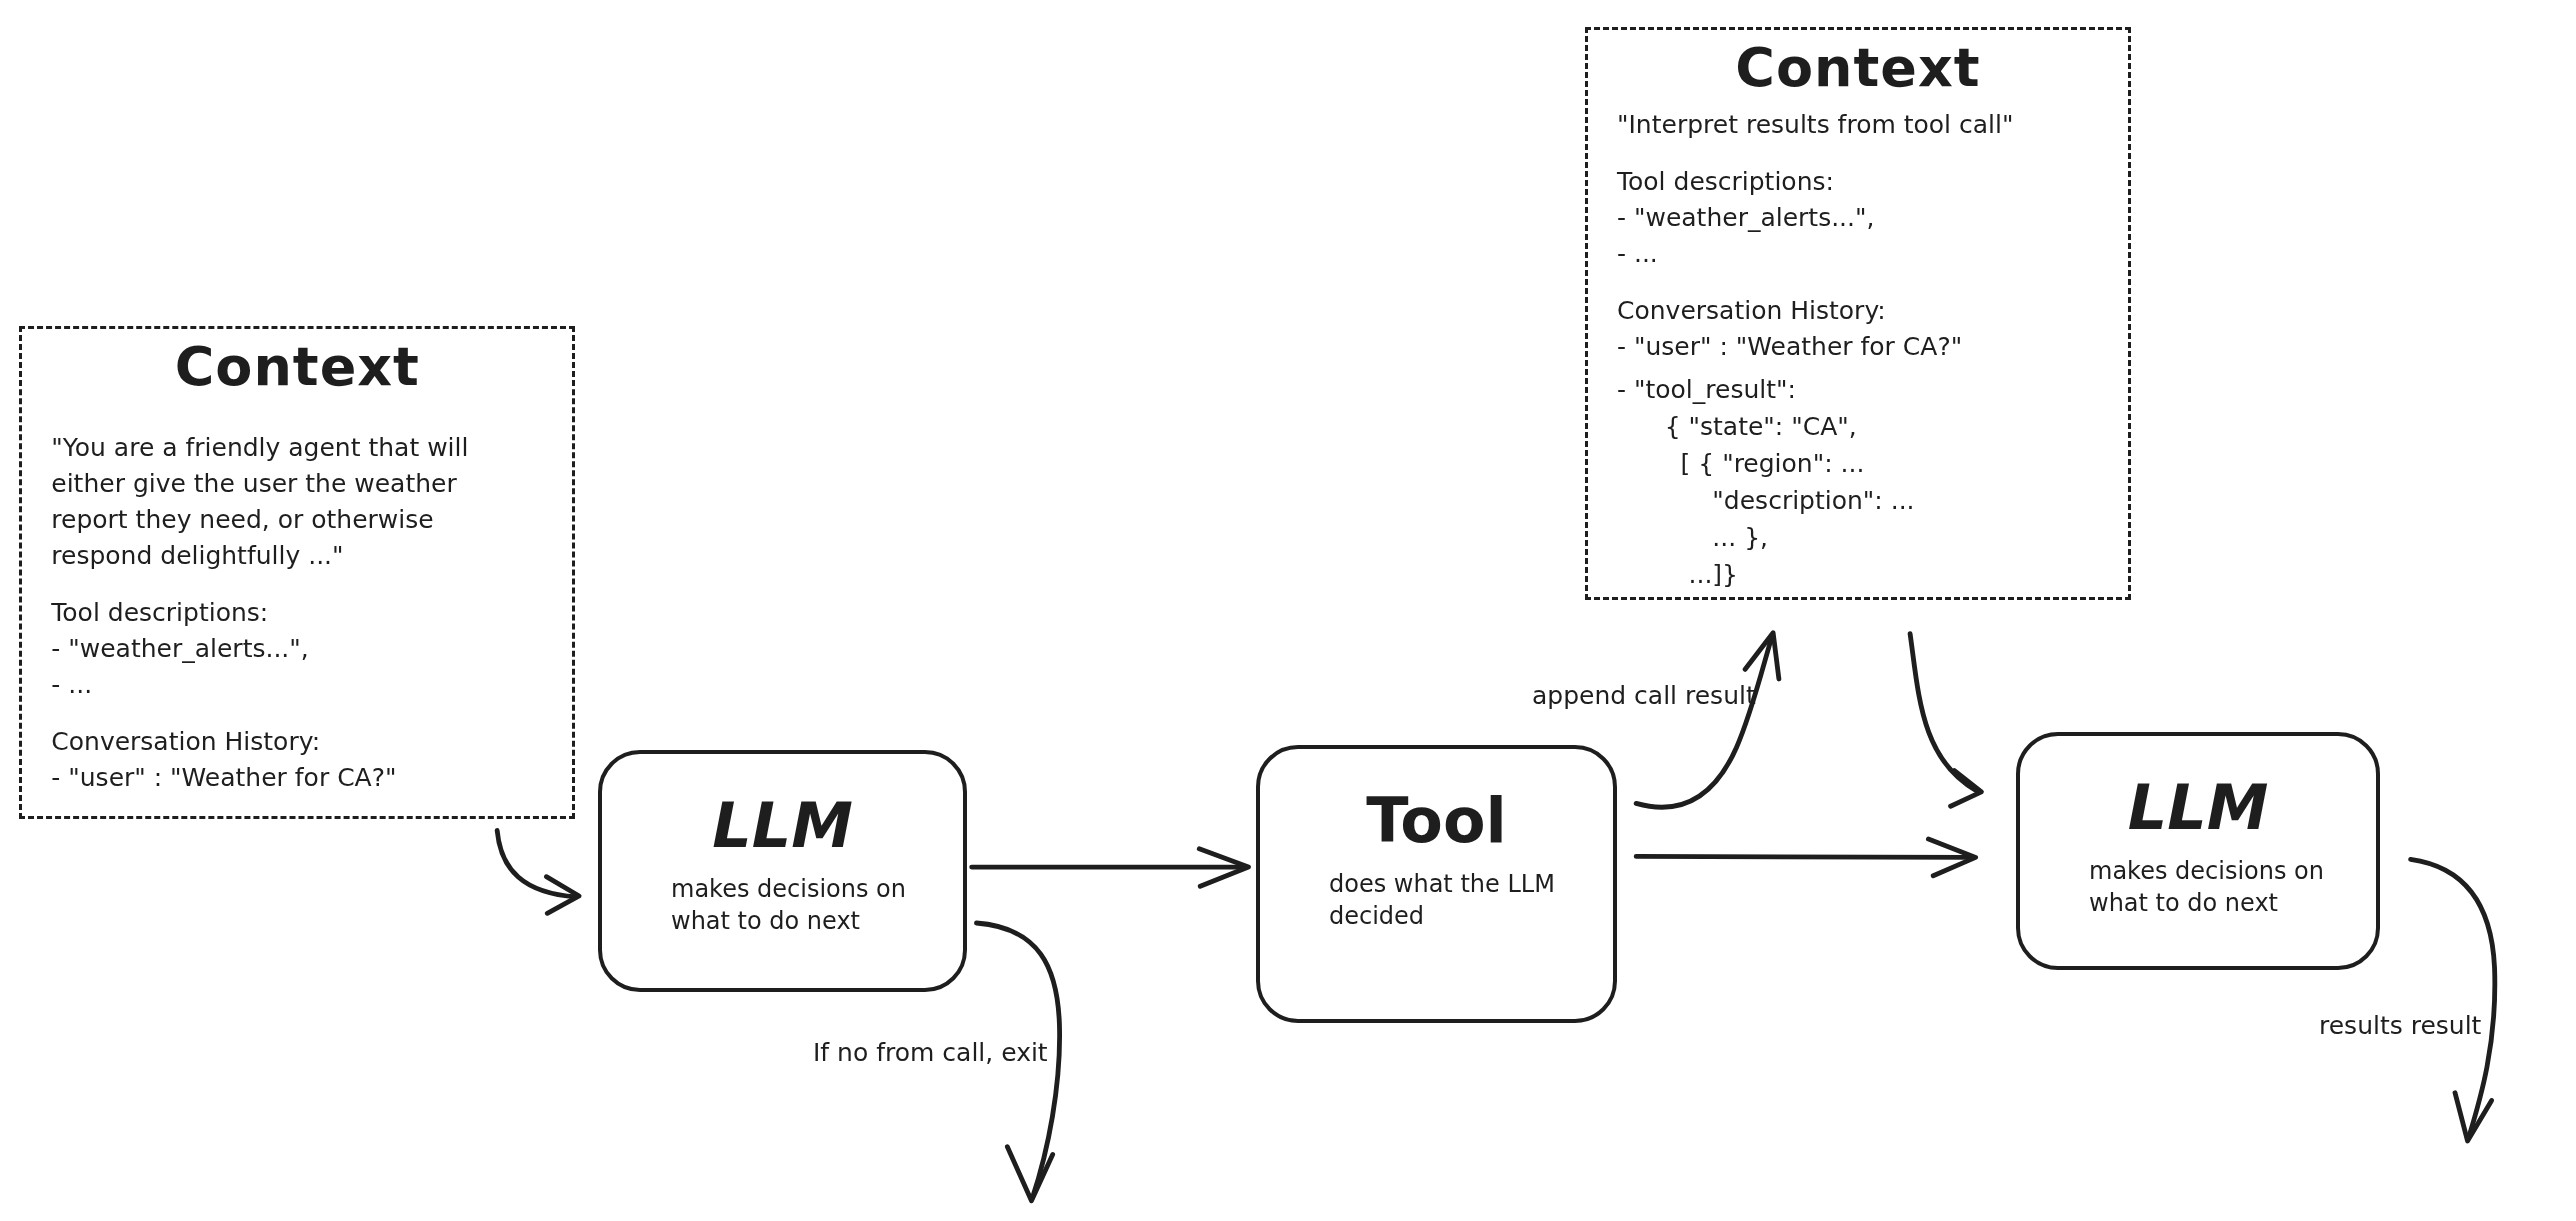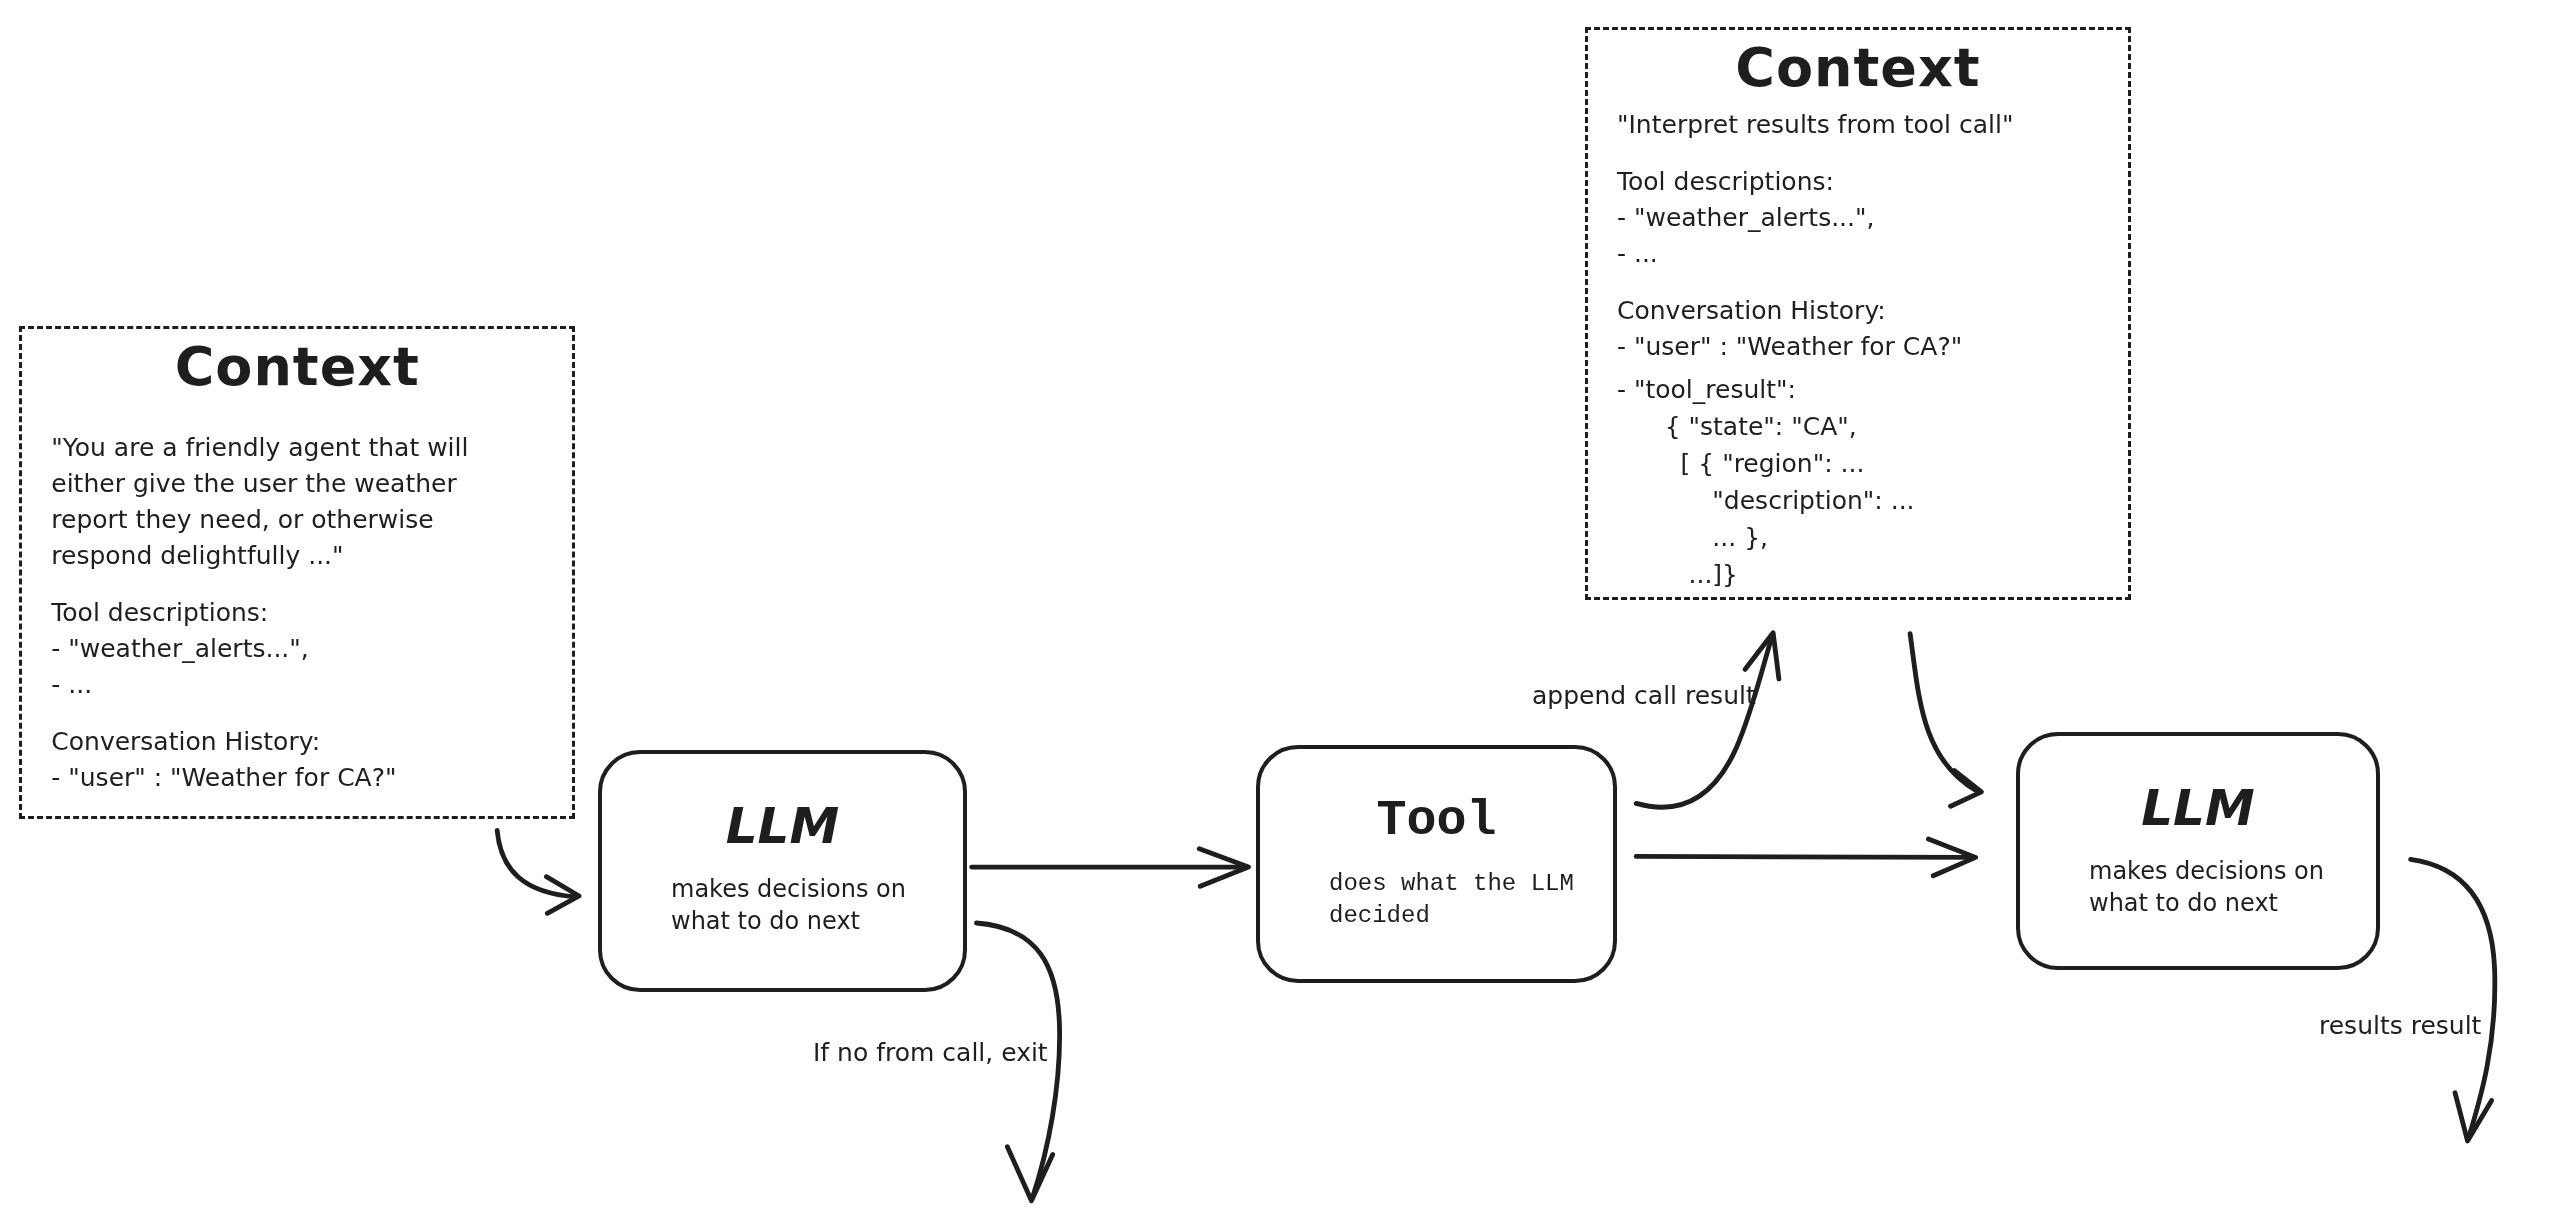--- a/index.html
+++ b/index.html
@@ -61,26 +61,26 @@
   }
   
   .node{
     position:absolute;
     box-sizing:border-box;
     border:4.8px solid var(--ink);
     border-radius:42px;
     background:var(--bg);
   }
   .llm1{left:598px;top:750px;width:369px;height:242px;}
-  .tool{left:1256px;top:745px;width:361px;height:238px;font-family:Liberation Mono, monospace;}
+  .tool{left:1256px;top:745px;width:361px;height:278px;}
   .llm2{left:2016px;top:732px;width:364px;height:238px;}
   .node-title{
     text-align:center;
     margin-top:44px;
-    font-size:50px;
+    font-size:62px;
     line-height:56px;
     font-weight:bold;
   }
   .llm1 .node-title,.llm2 .node-title{font-style:italic;}
   .node-sub{
     margin-top:19.3px;
     padding-left:69px;
     font-size:24px;
     line-height:32px;
     white-space:pre-line;

